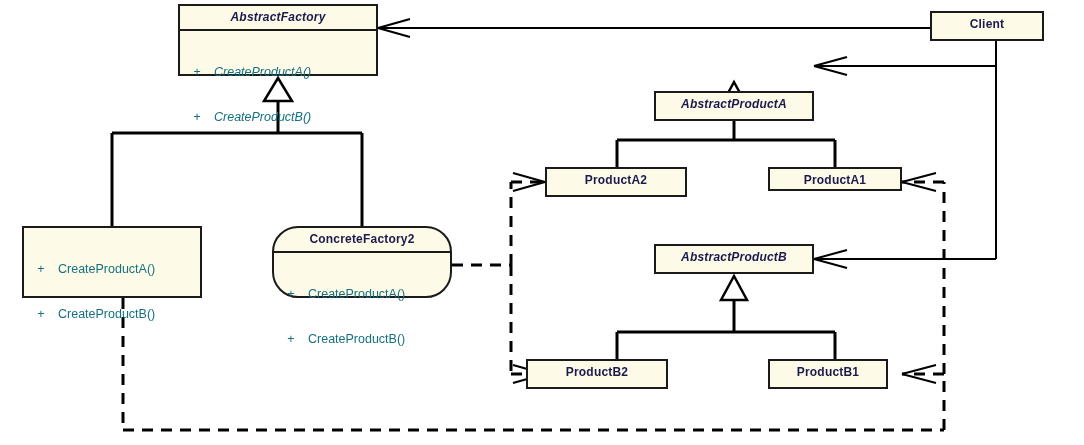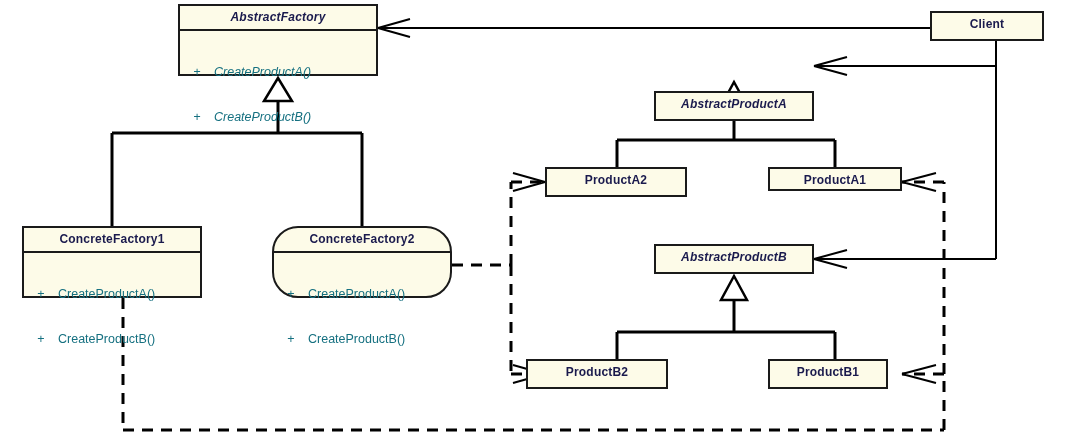--- a/index.html
+++ b/index.html
@@ -158,21 +158,20 @@
             <span class="member-vis">+</span>
             <span class="member-name">CreateProductA()</span>
           </div>
           <div class="uml-member">
             <span class="member-vis">+</span>
             <span class="member-name">CreateProductB()</span>
           </div>
         </div>
       </div>
       <div class="uml-class has-members" style="left: 22px; top: 226px; width: 180px; height: 72px;">
-        <div class="uml-title">ConcreteFactory1</div>
         <div class="uml-members">
           <div class="uml-member">
             <span class="member-vis">+</span>
             <span class="member-name">CreateProductA()</span>
           </div>
           <div class="uml-member">
             <span class="member-vis">+</span>
             <span class="member-name">CreateProductB()</span>
           </div>
         </div>

